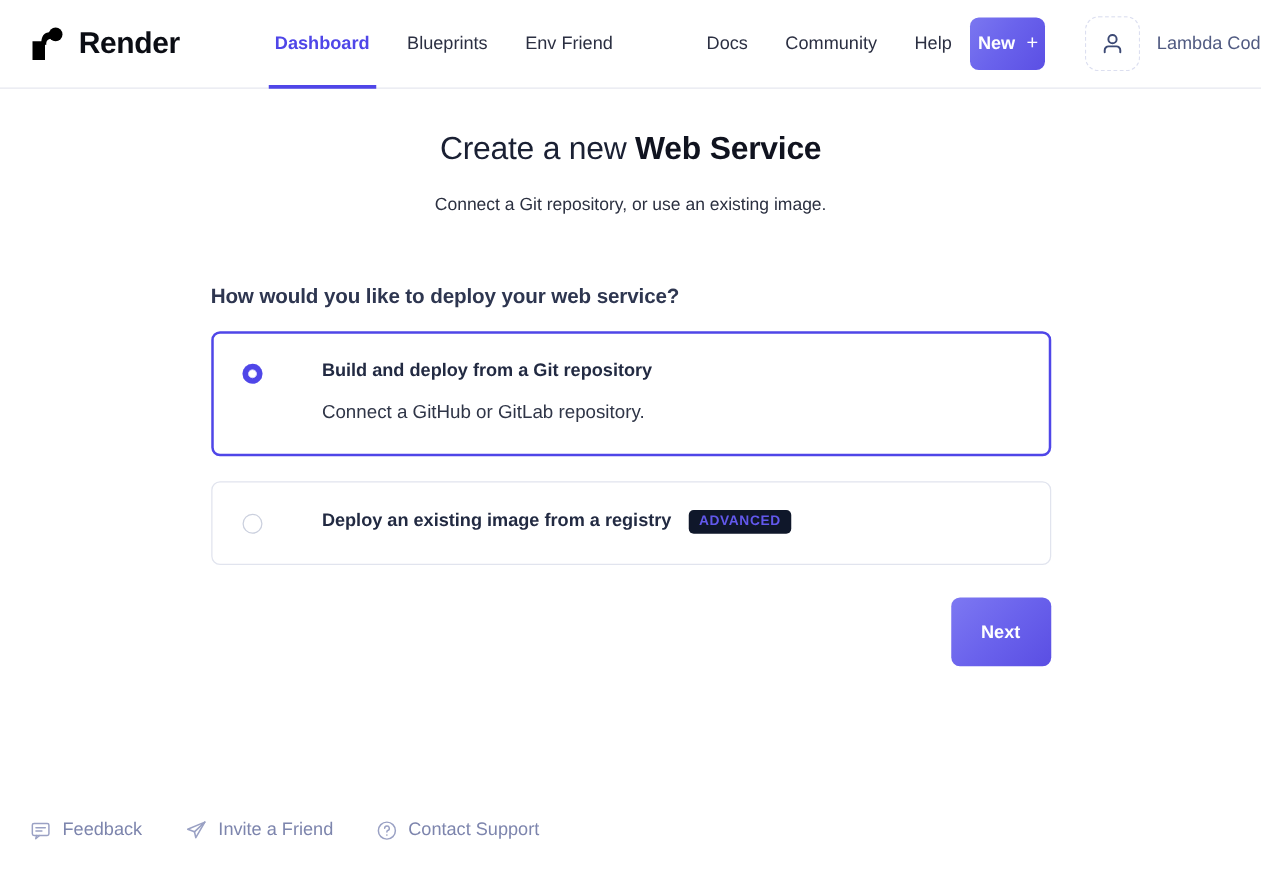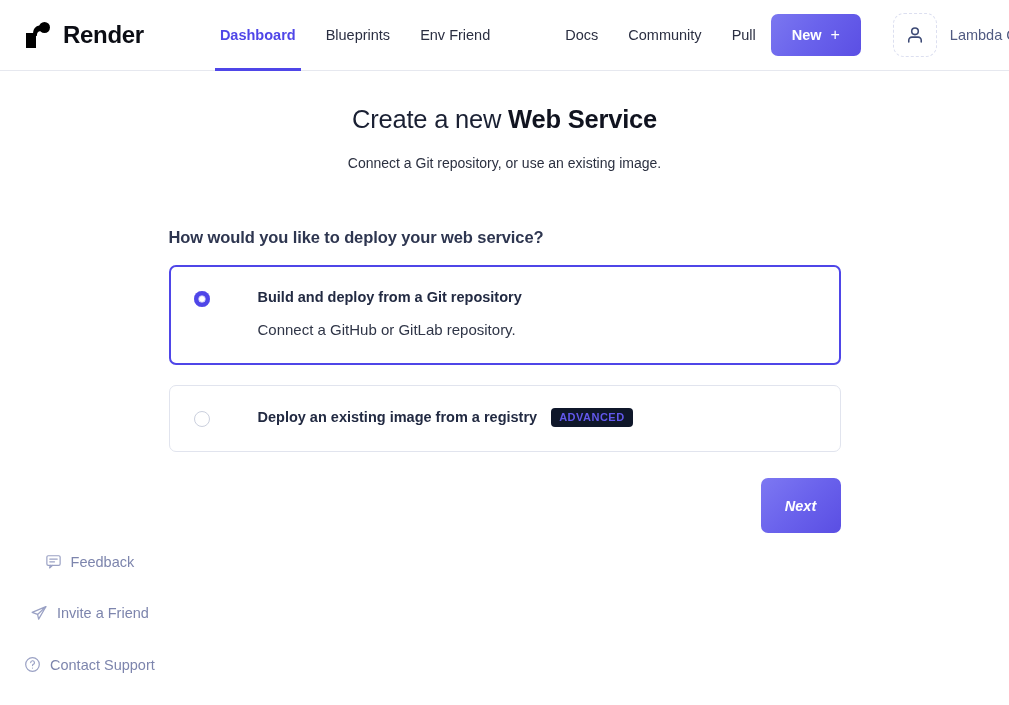--- a/index.html
+++ b/index.html
@@ -104,21 +104,21 @@
     align-items: center;
     margin-right: 24px;
     gap: 0;
   }
 
   .new-button {
     display: inline-flex;
     align-items: center;
     justify-content: center;
     gap: 9px;
-    width: 90px;
+    width: 60px;
     height: 42px;
     border: none;
     border-radius: 7px;
     background: linear-gradient(125deg, #7b77f0 0%, #6a63ec 45%, #5b4fe4 100%);
     color: #ffffff;
     font-size: 14.5px;
     font-weight: 600;
     font-family: "Liberation Sans", sans-serif;
     cursor: pointer;
     margin-right: 32px;
@@ -265,32 +265,30 @@
     width: 80px;
     height: 55px;
     border: none;
     border-radius: 7px;
     background: linear-gradient(135deg, #7d78f2 0%, #6a62ec 50%, #5a4ee3 100%);
     color: #ffffff;
     font-size: 14.5px;
     font-weight: 600;
     font-family: "Liberation Sans", sans-serif;
     cursor: pointer;
-    font-style: italic;
   }
 
   
   .footer {
     position: absolute;
     left: 24px;
     bottom: 32px;
     display: flex;
     align-items: center;
     gap: 34px;
-    flex-direction: column;
   }
   .footer-link {
     display: inline-flex;
     align-items: center;
     gap: 9px;
     font-size: 14.5px;
     color: #7d85ad;
     text-decoration: none;
     cursor: pointer;
   }
@@ -316,21 +314,21 @@
       <a class="nav-link active">Dashboard</a>
       <a class="nav-link">Blueprints</a>
       <a class="nav-link">Env Friend</a>
     </nav>
 
     <div class="nav-divider"></div>
 
     <nav class="nav-secondary">
       <a class="nav-link">Docs</a>
       <a class="nav-link">Community</a>
-      <a class="nav-link">Pull</a>
+      <a class="nav-link">Help</a>
     </nav>
 
     <div class="header-right">
       <button class="new-button">
         <span>New</span>
         <span class="plus">+</span>
       </button>
 
       <div class="avatar">
         <svg width="22" height="22" viewBox="0 0 24 24" fill="none" stroke="#3d4a75" stroke-width="1.7" stroke-linecap="round" stroke-linejoin="round">

